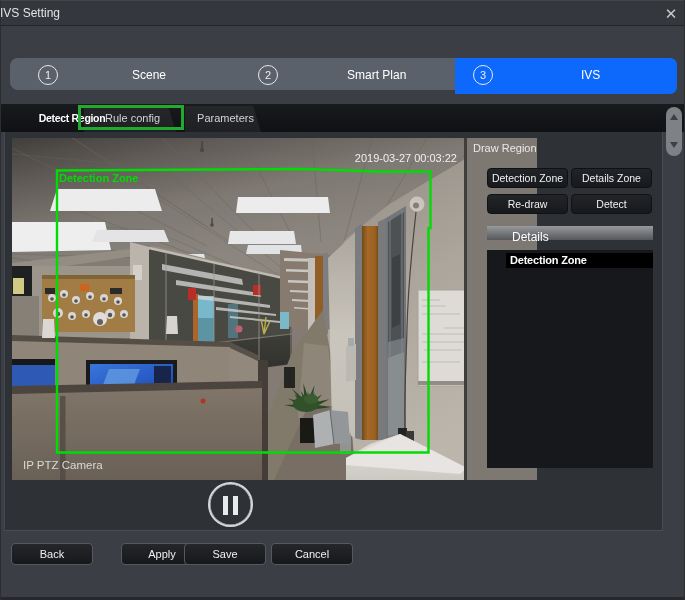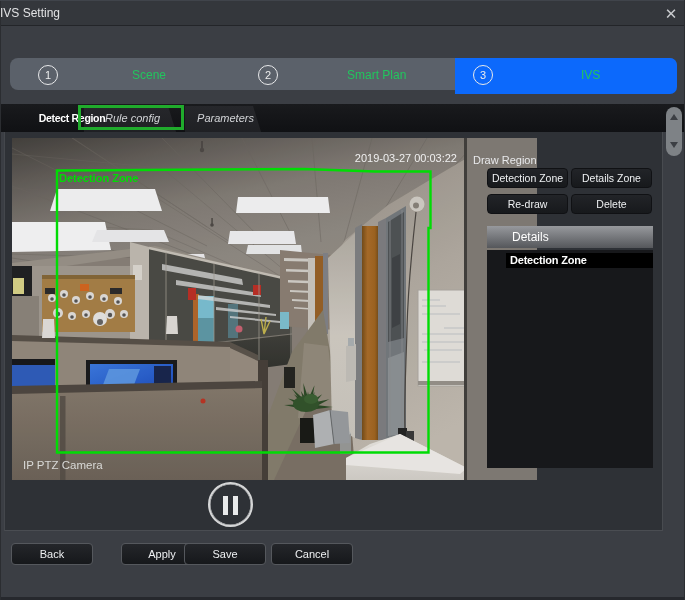--- a/index.html
+++ b/index.html
@@ -7,32 +7,32 @@
   body { background:#3b3e44; font-family:"Liberation Sans", sans-serif; position:relative; }
   .abs { position:absolute; }
   
   #titlebar { left:0; top:0; width:685px; height:26px; background:#34373c; border-bottom:1px solid #232529; }
   #title { left:0; top:6px; width:674px; text-align:left; color:#e2e3e5; font-size:12px; }
   #closex { left:662px; top:5px; width:18px; height:18px; color:#c9cbce; font-size:15px; line-height:17px; text-align:center; }
   
   #stepbar { left:10px; top:58px; width:667px; height:32px; background:#5b616a; border-radius:8px; }
   #stepblue { left:455px; top:58px; width:222px; height:36px; background:#0c69fc; border-radius:0 7px 7px 0; }
   .stepc { width:20px; height:20px; border:1px solid #e8e9ea; border-radius:50%; color:#eceded; font-size:11px; text-align:center; line-height:19px; }
-  .steplab { color:#22c55e; font-size:12px; }
+  .steplab { color:#ffffff; font-size:12px; }
   
   #tabbar { left:0; top:104px; width:685px; height:28px; background:linear-gradient(#191a1d,#101114); }
-  .tab { top:106px; height:42px; background:linear-gradient(#26272b,#1b1c1f); color:#d2d4d7; font-size:11px; text-align:center; line-height:24px; clip-path:polygon(0 0, calc(100% - 13px) 0, 100% 100%, 0 100%);font-style:italic; }
+  .tab { top:106px; height:42px; background:linear-gradient(#26272b,#1b1c1f); color:#d2d4d7; font-size:11px; text-align:center; line-height:24px; clip-path:polygon(0 0, calc(100% - 13px) 0, 100% 100%, 0 100%); }
   #tabactive { left:12px; top:104px; width:120px; text-align:center; height:28px; color:#fff; font-weight:bold; font-size:10.5px; letter-spacing:-0.3px; line-height:28px; }
   #greenbox { left:78px; top:105px; width:106px; height:25px; border:3px solid #20ab2c; }
   
   #panel { left:4px; top:132px; width:659px; height:399px; background:#2e3136; border-right:1px solid #484b50; border-bottom:1px solid #4a4d52; border-left:1px solid #44474c; }
   
-  #drawlabel { left:473px; top:142px; color:#e8e9eb; font-size:11px;margin-top:12px; }
+  #drawlabel { left:473px; top:142px; color:#e8e9eb; font-size:11px; }
   .rbtn { width:81px; height:20px; background:linear-gradient(#222428,#17191c); border:1px solid #101114; border-radius:4px; color:#eef0f2; font-size:10.5px; text-align:center; line-height:19px; }
-  #detailshdr { left:487px; top:226px; width:166px; height:22px; background:linear-gradient(#97999d,#55575b); color:#fff; font-size:12px; line-height:22px; padding-left:25px; }
+  #detailshdr { left:487px; top:226px; width:166px; height:14px; background:linear-gradient(#97999d,#55575b); color:#fff; font-size:12px; line-height:22px; padding-left:25px; }
   #detailsbody { left:487px; top:250px; width:166px; height:218px; background:#17181b; }
   #detailssel { left:506px; top:253px; width:147px; height:15px; background:#000; color:#fff; font-weight:bold; font-size:11px; letter-spacing:-0.2px; line-height:15px; padding-left:4px; }
   
   #scrollthumb { left:666px; top:107px; width:16px; height:49px; background:#7e8286; border-radius:8px; }
   .scar { left:670px; width:0; height:0; border-left:4px solid transparent; border-right:4px solid transparent; }
   
   #pause { left:208px; top:482px; width:45px; height:45px; border:2px solid #d5d6d7; border-radius:50%; box-shadow:inset 0 0 0 0.5px #d5d6d7; }
   .pbar { top:495.5px; width:4.8px; height:19px; background:#e9eaeb; }
   
   .bbtn { top:543px; width:82px; height:22px; background:linear-gradient(#24262a,#16181b); border:1px solid #55585d; border-radius:4px; color:#eef0f2; font-size:11px; text-align:center; line-height:21px; }
@@ -302,21 +302,21 @@
 <polygon points="45,32.5 292,31 363,33.5 418.5,33.5 418.5,90 416.5,90 416.5,314.5 45,314.5" fill="none" stroke="#00dc04" stroke-width="2.4"></polygon>
 <text x="47" y="44" font-family="Liberation Sans, sans-serif" font-size="11" font-weight="bold" fill="#00dc04">Detection Zone</text>
 </svg>
 
   </div>
 
   <div class="abs" id="drawlabel">Draw Region</div>
   <div class="abs rbtn" style="left:487px; top:168px;">Detection Zone</div>
   <div class="abs rbtn" style="left:571px; top:168px;">Details Zone</div>
   <div class="abs rbtn" style="left:487px; top:194px;">Re-draw</div>
-  <div class="abs rbtn" style="left:571px; top:194px;">Delete</div>
+  <div class="abs rbtn" style="left:571px; top:194px;">Detect</div>
   <div class="abs" id="detailshdr">Details</div>
   <div class="abs" id="detailsbody"></div>
   <div class="abs" id="detailssel">Detection Zone</div>
 
   <div class="abs" id="scrollthumb"></div>
   <div class="abs scar" style="top:114px; border-bottom:6px solid #3c3f44;"></div>
   <div class="abs scar" style="top:142px; border-top:6px solid #3c3f44;"></div>
 
   <div class="abs" id="pause"></div>
   <div class="abs pbar" style="left:223.4px;"></div>

